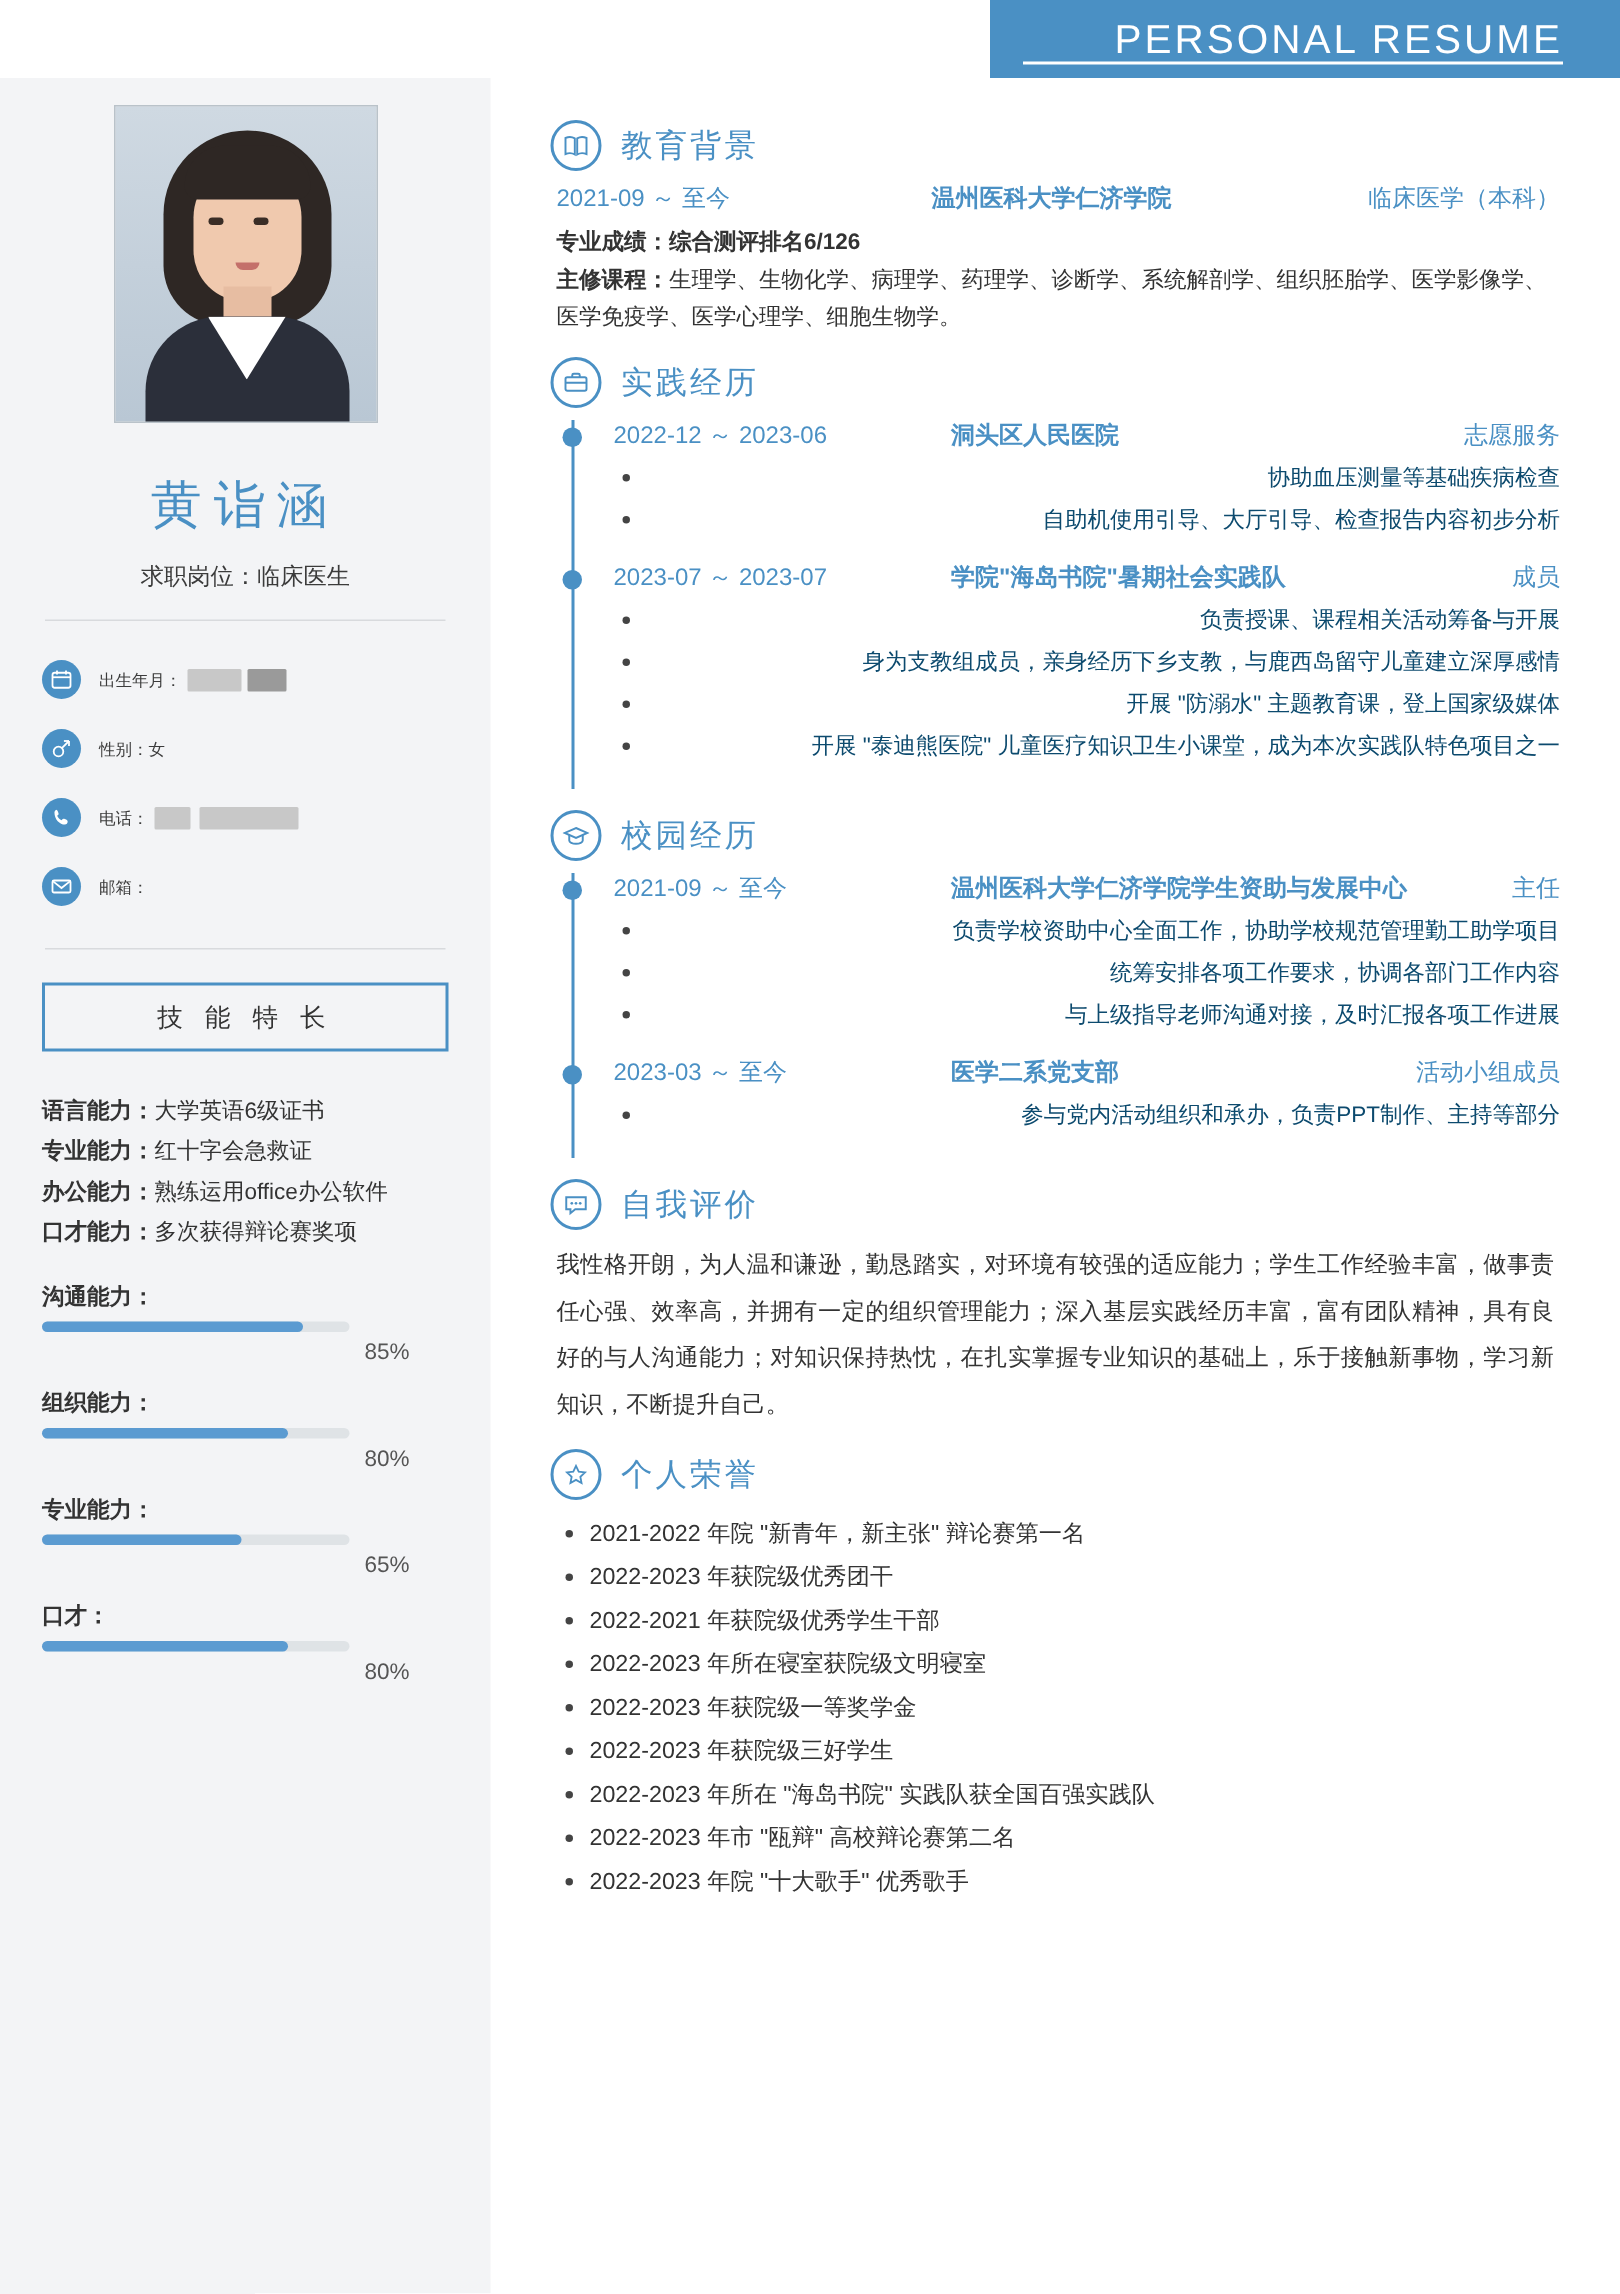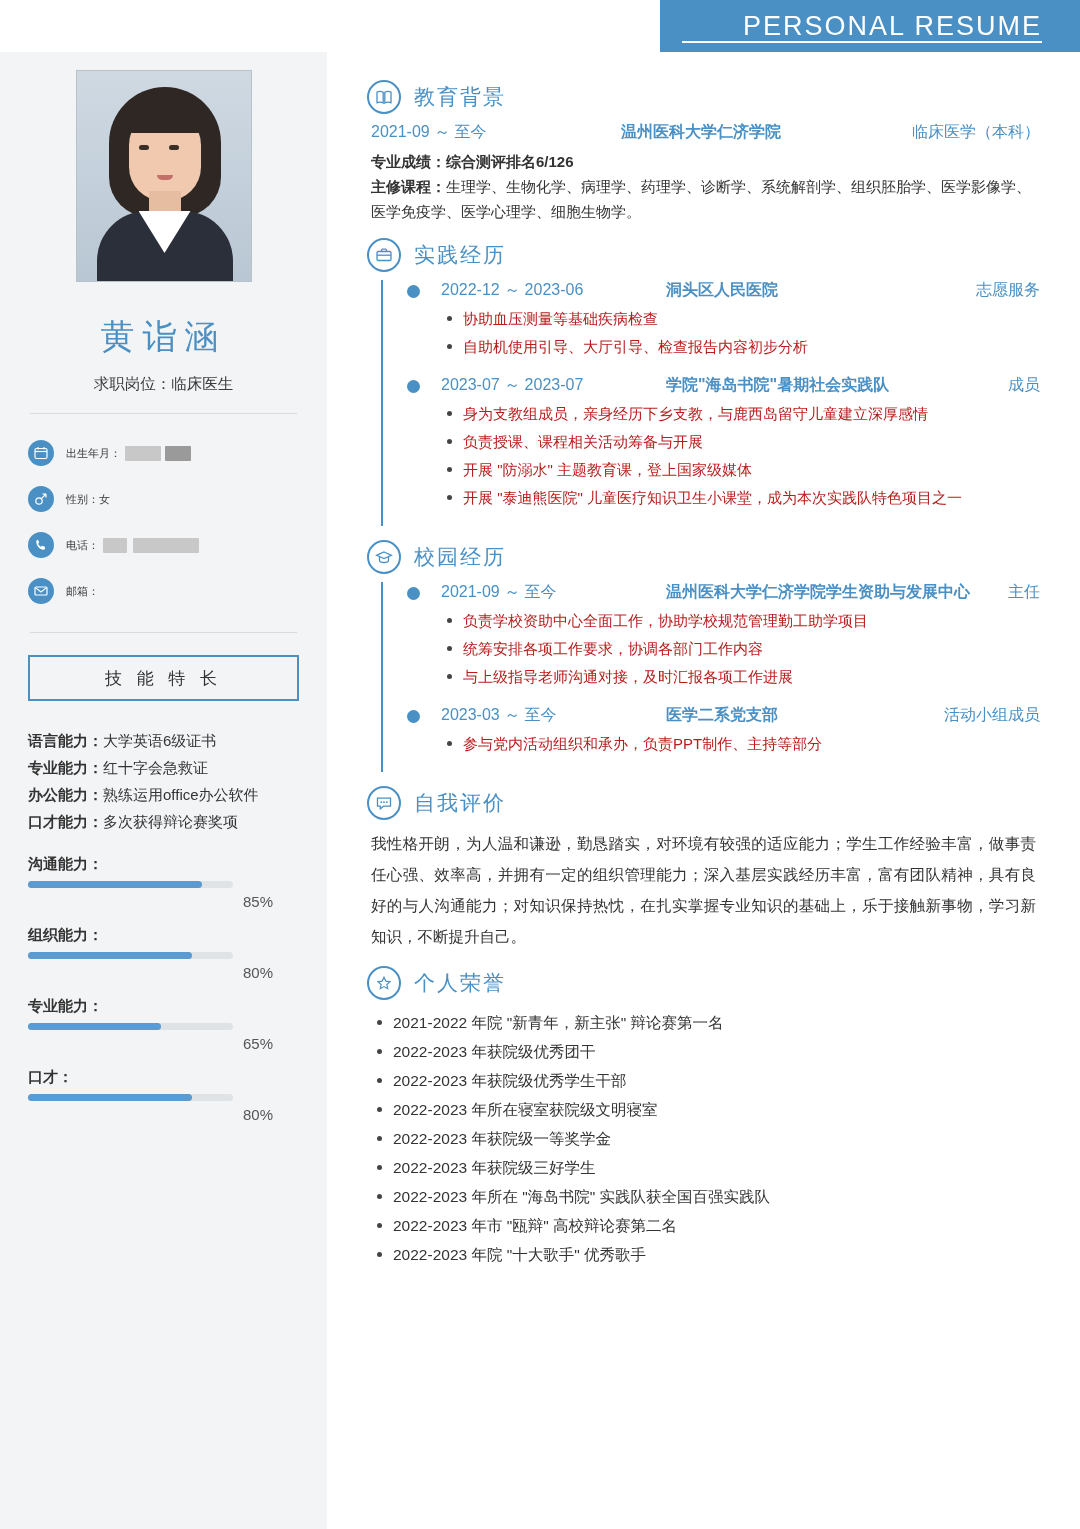--- a/index.html
+++ b/index.html
@@ -247,21 +247,21 @@
     margin-left: 4px;
   }
   .edu-detail b { font-weight: bold; }
   
   .timeline {
     position: relative;
     margin-left: 14px;
     padding-left: 26px;
     border-left: 2px solid #4a90c4;
   }
-  .tl-item { position: relative; padding-bottom: 4px; margin-left: 32px; }
+  .tl-item { position: relative; padding-bottom: 4px; }
   .tl-dot {
     position: absolute;
     left: -34px;
     top: 5px;
     width: 13px; height: 13px;
     border-radius: 50%;
     background: #4a90c4;
   }
   .tl-head {
     display: flex;
@@ -270,23 +270,24 @@
     color: #4a90c4;
     margin-bottom: 4px;
   }
   .tl-date { width: 205px; }
   .tl-org { flex: 1; font-weight: bold; text-align: left; padding-left: 20px; }
   .tl-role { width: 150px; text-align: right; }
   .tl-bullets { margin: 2px 0 10px 0; padding: 0; list-style: none; }
   .tl-bullets li {
     position: relative;
     font-size: 15px;
-    color: #b91c1c;
+    color: #0c4a6e;
     line-height: 28px;
     padding-left: 22px;
+    text-align: right;
   }
   .tl-bullets li:before {
     content: "";
     position: absolute;
     left: 6px; top: 11px;
     width: 5px; height: 5px;
     border-radius: 50%;
     background: #444;
   }
   .para {
@@ -510,22 +511,22 @@
         </ul>
       </div>
       <div class="tl-item">
         <span class="tl-dot"></span>
         <div class="tl-head">
           <span class="tl-date">2023-07 ～ 2023-07</span>
           <span class="tl-org">学院"海岛书院"暑期社会实践队</span>
           <span class="tl-role">成员</span>
         </div>
         <ul class="tl-bullets">
+          <li>负责授课、课程相关活动筹备与开展</li>
           <li>身为支教组成员，亲身经历下乡支教，与鹿西岛留守儿童建立深厚感情</li>
-          <li>负责授课、课程相关活动筹备与开展</li>
           <li>开展 "防溺水" 主题教育课，登上国家级媒体</li>
           <li>开展 "泰迪熊医院" 儿童医疗知识卫生小课堂，成为本次实践队特色项目之一</li>
         </ul>
       </div>
     </div>
 
     <div class="sec-head">
       <span class="sec-ic">
         <svg width="18" height="18" viewBox="0 0 18 18">
             <path d="M9 4 L16.5 7.3 L9 10.6 L1.5 7.3 Z" fill="none" stroke="#4a90c4" stroke-width="1.3"></path>
@@ -579,21 +580,21 @@
       <span class="sec-ic">
         <svg width="18" height="18" viewBox="0 0 18 18">
             <path d="M9 3.2 L10.8 7.1 L15 7.6 L11.9 10.5 L12.7 14.7 L9 12.6 L5.3 14.7 L6.1 10.5 L3 7.6 L7.2 7.1 Z" fill="none" stroke="#4a90c4" stroke-width="1.2"></path>
           </svg>
       </span>
       <span class="sec-title">个人荣誉</span>
     </div>
     <ul class="honor-list">
       <li>2021-2022 年院 "新青年，新主张" 辩论赛第一名</li>
       <li>2022-2023 年获院级优秀团干</li>
-      <li>2022-2023 年获院级优秀学生干部</li>
+      <li>2022-2021 年获院级优秀学生干部</li>
       <li>2022-2023 年所在寝室获院级文明寝室</li>
       <li>2022-2023 年获院级一等奖学金</li>
       <li>2022-2023 年获院级三好学生</li>
       <li>2022-2023 年所在 "海岛书院" 实践队获全国百强实践队</li>
       <li>2022-2023 年市 "瓯辩" 高校辩论赛第二名</li>
       <li>2022-2023 年院 "十大歌手" 优秀歌手</li>
     </ul>
 
   </div>
 </div>

